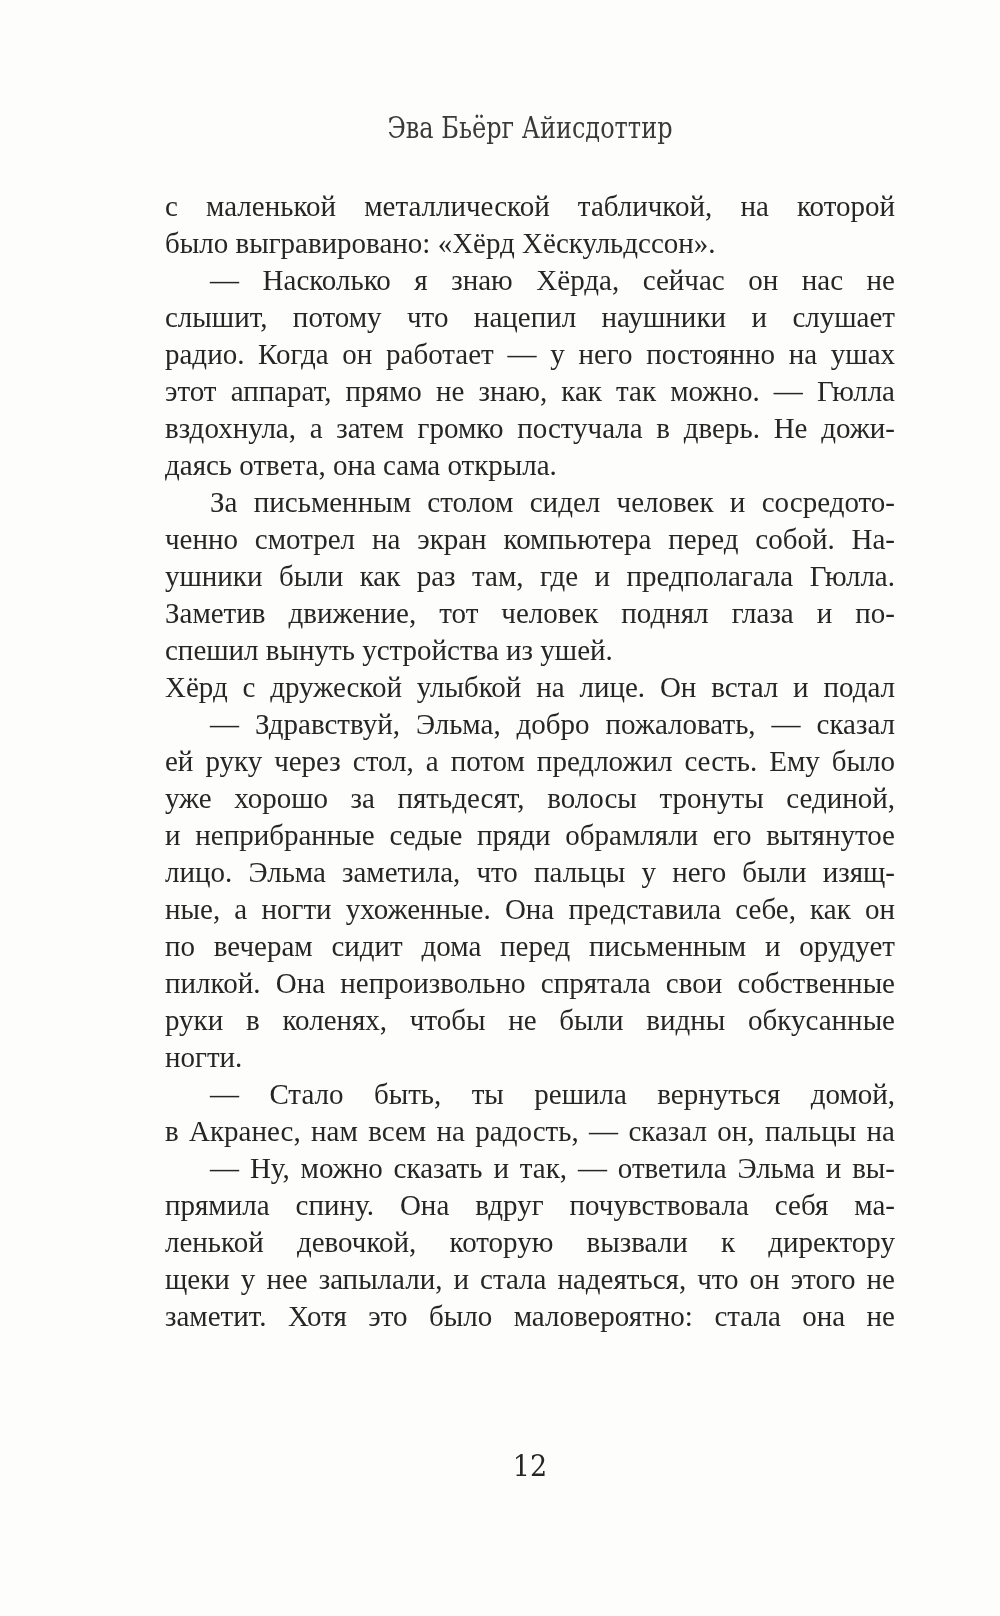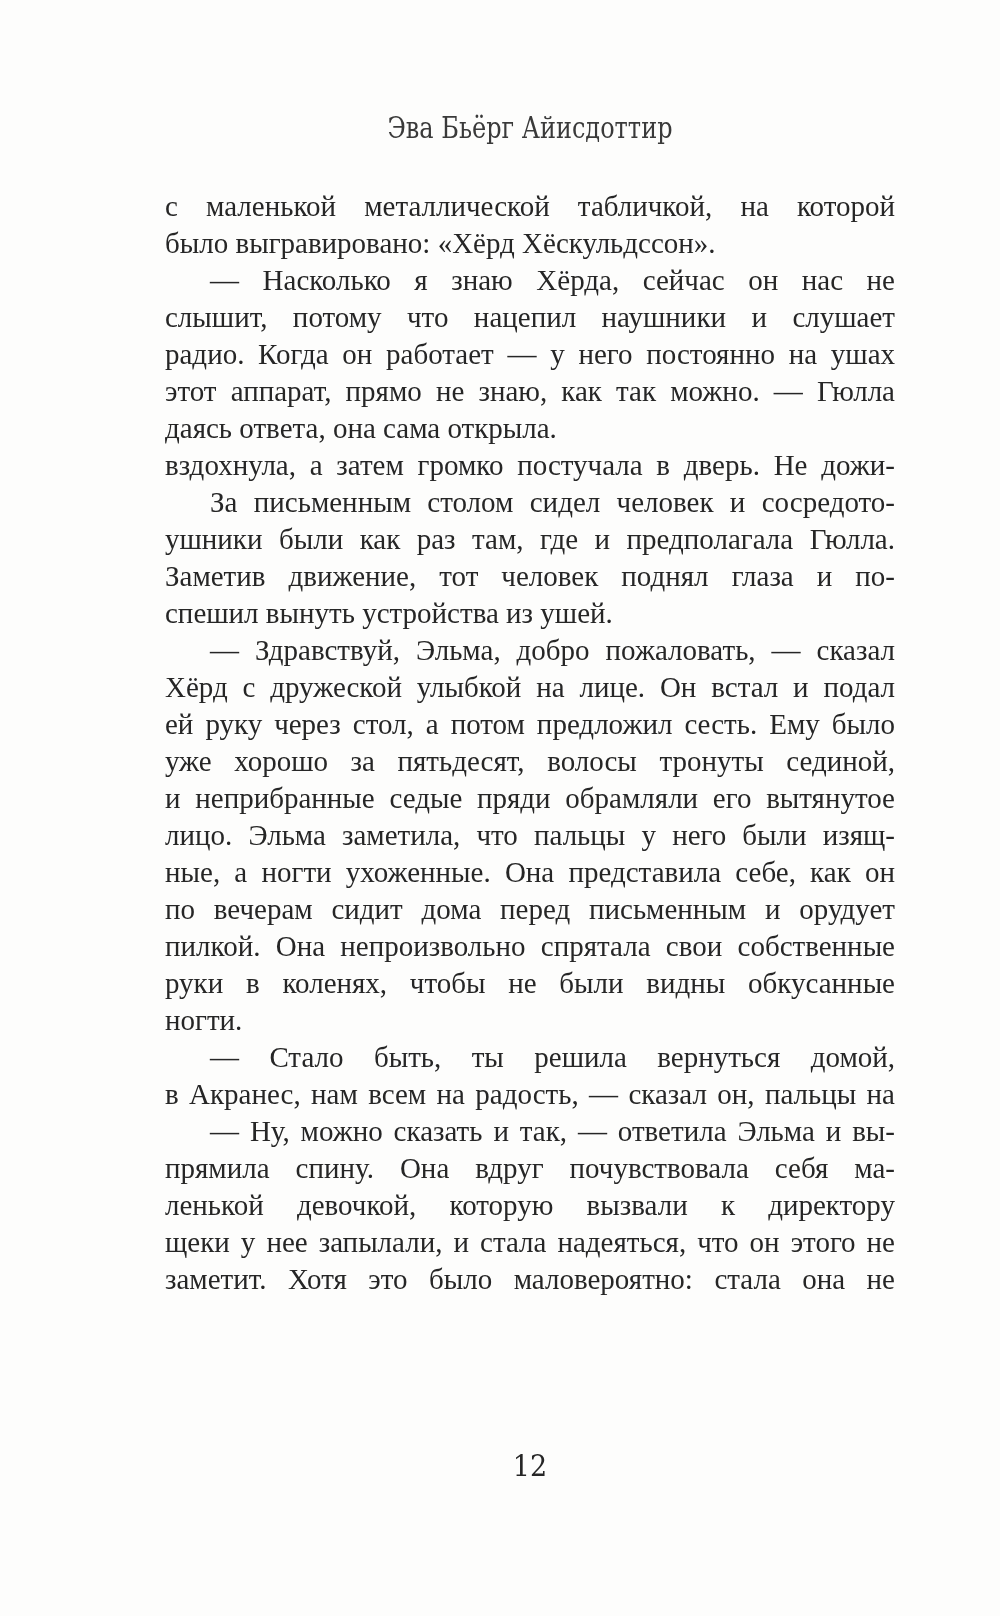--- a/index.html
+++ b/index.html
@@ -52,28 +52,29 @@
 
 <div class="col running-header">Эва Бьёрг Айисдоттир</div>
 
 <div class="col page-text">
     <div class="line just">с маленькой металлической табличкой, на которой</div>
     <div class="line">было выгравировано: «Хёрд Хёскульдссон».</div>
     <div class="line indent just">— Насколько я знаю Хёрда, сейчас он нас не</div>
     <div class="line just">слышит, потому что нацепил наушники и слушает</div>
     <div class="line just">радио. Когда он работает — у него постоянно на ушах</div>
     <div class="line just">этот аппарат, прямо не знаю, как так можно. — Гюлла</div>
+    <div class="line just">вздохнула, а затем громко постучала в дверь. Не дожи-</div>
     <div class="line">даясь ответа, она сама открыла.</div>
-    <div class="line just">вздохнула, а затем громко постучала в дверь. Не дожи-</div>
     <div class="line indent just">За письменным столом сидел человек и сосредото-</div>
+    <div class="line just">ченно смотрел на экран компьютера перед собой. На-</div>
     <div class="line just">ушники были как раз там, где и предполагала Гюлла.</div>
     <div class="line just">Заметив движение, тот человек поднял глаза и по-</div>
     <div class="line">спешил вынуть устройства из ушей.</div>
+    <div class="line just">Хёрд с дружеской улыбкой на лице. Он встал и подал</div>
     <div class="line indent just">— Здравствуй, Эльма, добро пожаловать, — сказал</div>
-    <div class="line just">Хёрд с дружеской улыбкой на лице. Он встал и подал</div>
     <div class="line just">ей руку через стол, а потом предложил сесть. Ему было</div>
     <div class="line just">уже хорошо за пятьдесят, волосы тронуты сединой,</div>
     <div class="line just">и неприбранные седые пряди обрамляли его вытянутое</div>
     <div class="line just">лицо. Эльма заметила, что пальцы у него были изящ-</div>
     <div class="line just">ные, а ногти ухоженные. Она представила себе, как он</div>
     <div class="line just">по вечерам сидит дома перед письменным и орудует</div>
     <div class="line just">пилкой. Она непроизвольно спрятала свои собственные</div>
     <div class="line just">руки в коленях, чтобы не были видны обкусанные</div>
     <div class="line">ногти.</div>
     <div class="line indent just">— Стало быть, ты решила вернуться домой,</div>

